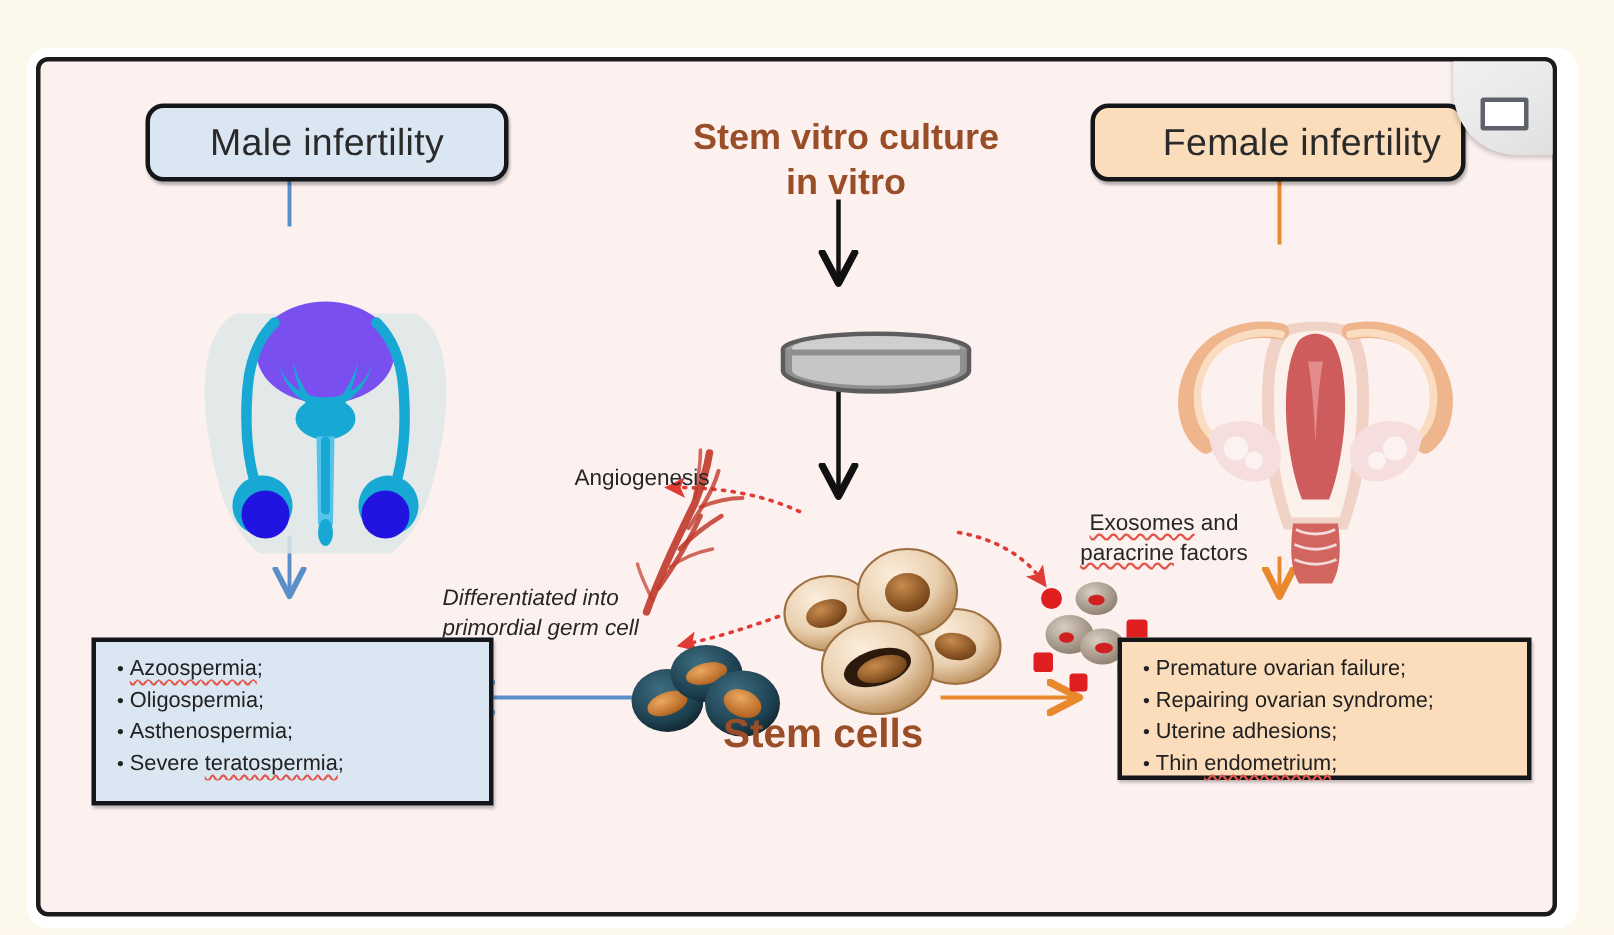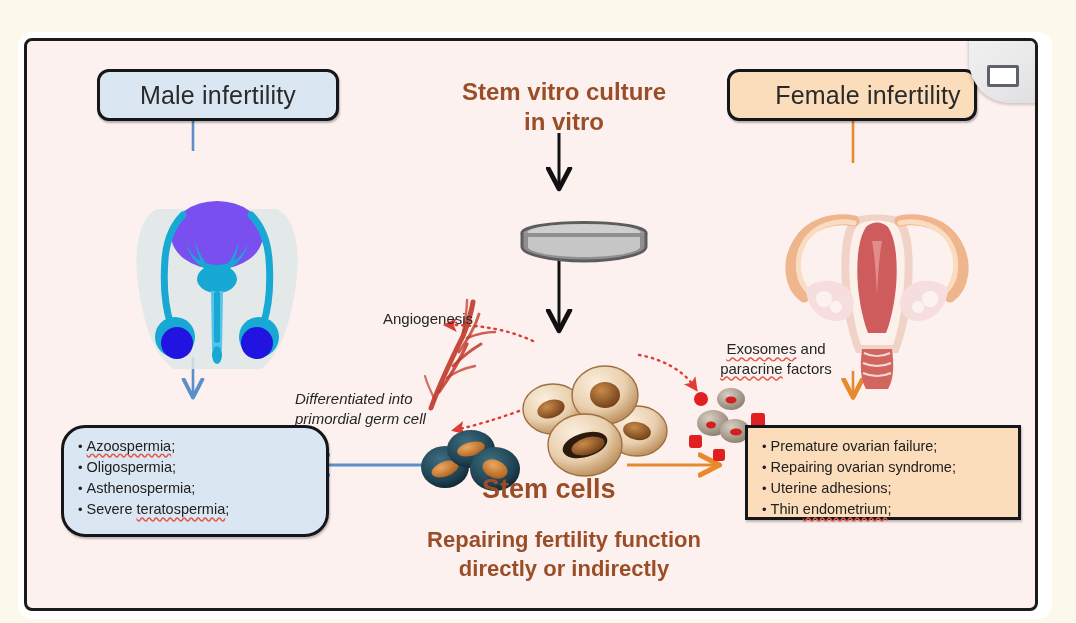--- a/index.html
+++ b/index.html
@@ -109,21 +109,20 @@
     position: absolute;
     border: 3px solid #15161a;
     box-sizing: border-box;
     padding: 8px 10px 8px 14px;
     box-shadow: 1px 2px 2px rgba(0,0,0,.25);
   }
   #male-list {
     left: 34px; top: 384px;
     width: 268px; height: 112px;
     background: #dbe6f3;
-    border-radius: 24px;
   }
   #female-list {
     left: 718px; top: 384px;
     width: 276px; height: 95px;
     background: #fbdcbb;
   }
   .listbox ul {
     margin: 0; padding: 0;
     list-style: none;
   }
@@ -413,24 +412,20 @@
       <div>primordial germ cell</div>
     </div>
 
     <div class="small-label" id="exosome-label">
       <div><span class="sp">Exosomes</span><span> and</span></div>
       <div><span class="sp">paracrine</span><span> factors</span></div>
     </div>
 
     <div id="stem-cells-label">Stem cells</div>
 
-    <div class="bottom-head">
-      <div>Repairing fertility function</div>
-      <div>directly or indirectly</div>
-    </div>
 
     <div class="listbox" id="male-list">
       <ul id="male-conditions-list">
           <li><span class="sp">Azoospermia</span><span>;</span></li>
           <li><span>Oligospermia;</span></li>
           <li><span>Asthenospermia;</span></li>
           <li><span>Severe </span><span class="sp">teratospermia</span><span>;</span></li>
         </ul>
     </div>
 

